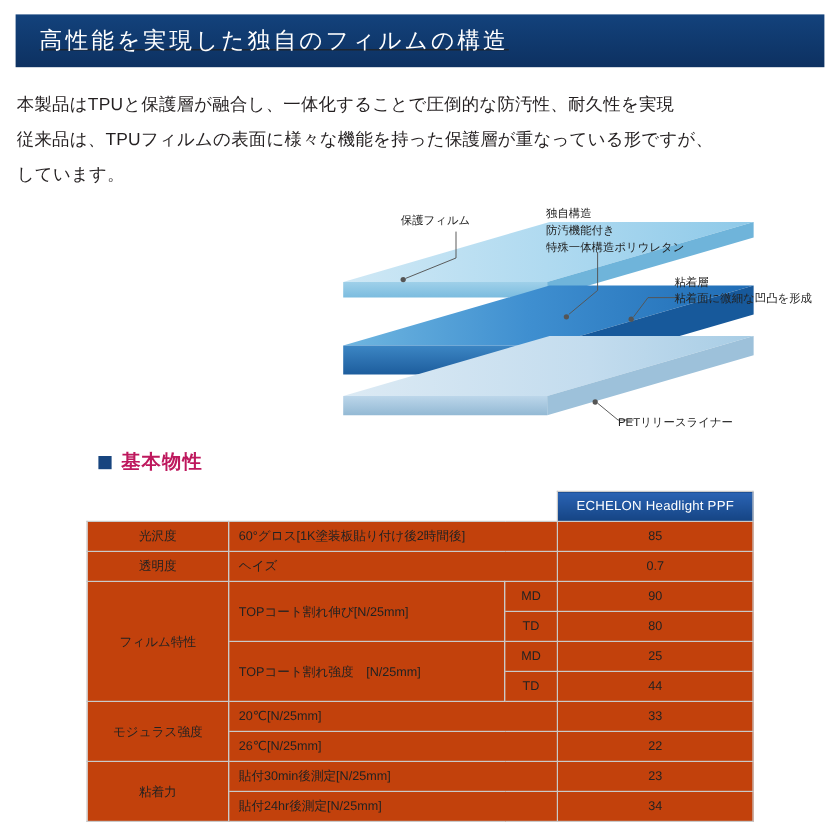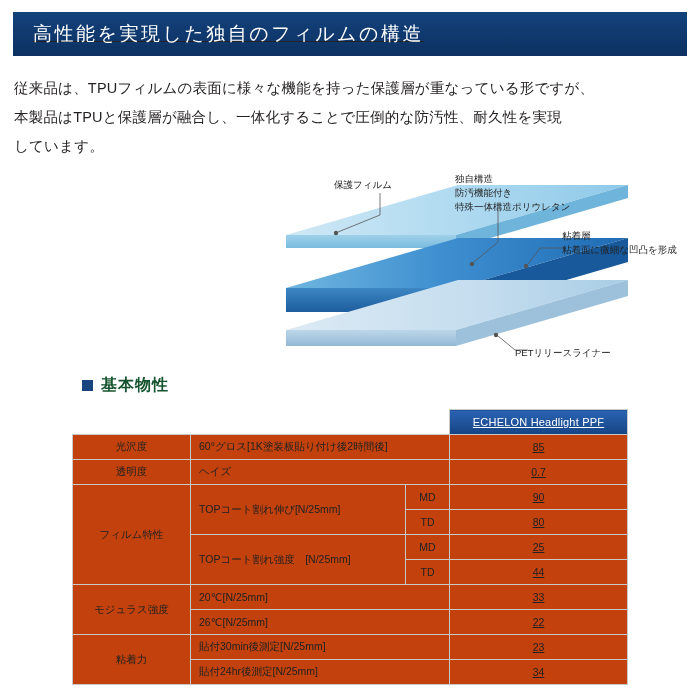--- a/index.html
+++ b/index.html
@@ -61,21 +61,21 @@
   .lbl-unique   { left: 427px; top: 12px; }
   .lbl-adhesive { left: 534px; top: 69px; }
   .lbl-pet      { left: 487px; top: 186px; }
 
   
   .sec-title {
     position: absolute;
     left: 82px; top: 375px;
     font-size: 16px;
     font-weight: bold;
-    color: #14532d;
+    color: #be185d;
     letter-spacing: 1px;
     display: flex;
     align-items: center;
     gap: 8px;
   }
   .sec-square {
     width: 11px; height: 11px;
     background: #18457f;
     display: inline-block;
   }
@@ -106,34 +106,34 @@
     background: #1b4f9c !important;
     background: linear-gradient(180deg, #2a63b4 0%, #154483 100%) !important;
     color: #ffffff !important;
     text-align: center !important;
     font-size: 11px;
     letter-spacing: 0.2px;
     height: 27px;
   }
   .c-cat   { width: 118px; text-align: center !important; }
   .c-dir   { width: 44px; text-align: center !important; }
-  .c-val   { width: 178px; text-align: center !important; text-decoration: underline; }
+  .c-val   { width: 163px; text-align: center !important; }
 </style>
 </head>
 <body>
 
 <div class="page">
 
   <div class="header">
     <div class="header-title">高性能を実現した独自のフィルムの構造</div>
   </div>
 
   <div class="intro">
+    <div>本製品はTPUと保護層が融合し、一体化することで圧倒的な防汚性、耐久性を実現</div>
     <div>従来品は、TPUフィルムの表面に様々な機能を持った保護層が重なっている形ですが、</div>
-    <div>本製品はTPUと保護層が融合し、一体化することで圧倒的な防汚性、耐久性を実現</div>
     <div>しています。</div>
   </div>
 
   <div class="diagram">
     <svg width="700" height="215" viewBox="0 0 700 215">
       <defs>
         <linearGradient id="gTop" x1="0" y1="0" x2="1" y2="0">
           <stop offset="0%" stop-color="#cfe8f5"></stop>
           <stop offset="60%" stop-color="#a9d7ef"></stop>
           <stop offset="100%" stop-color="#8ec9e8"></stop>

